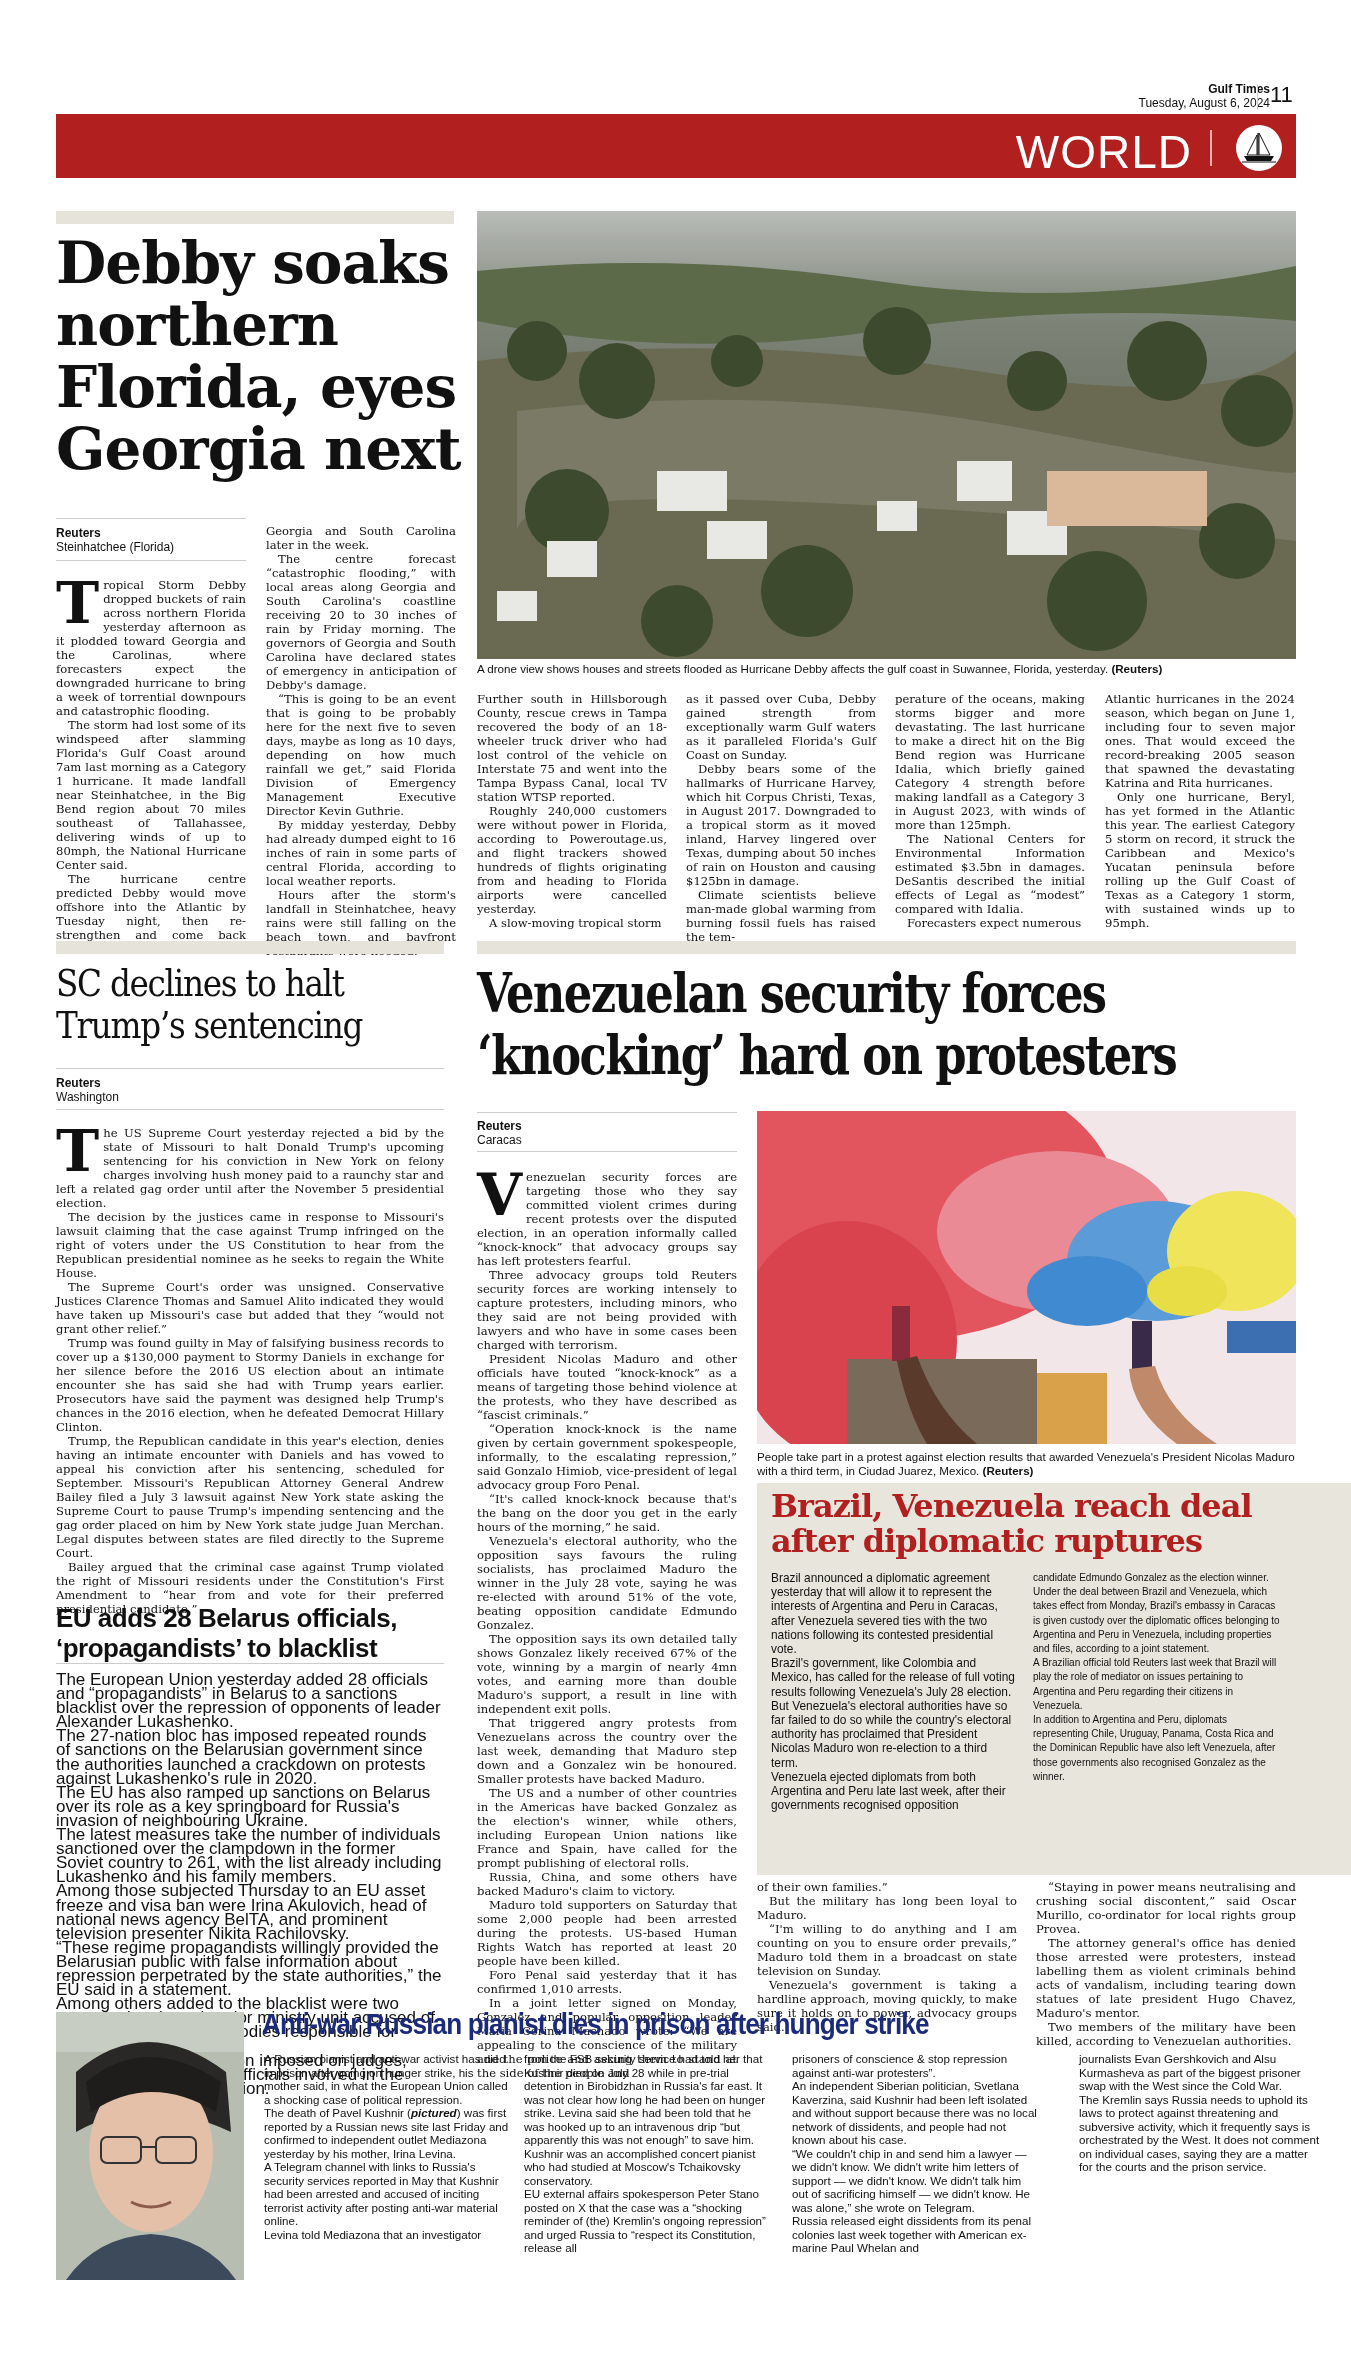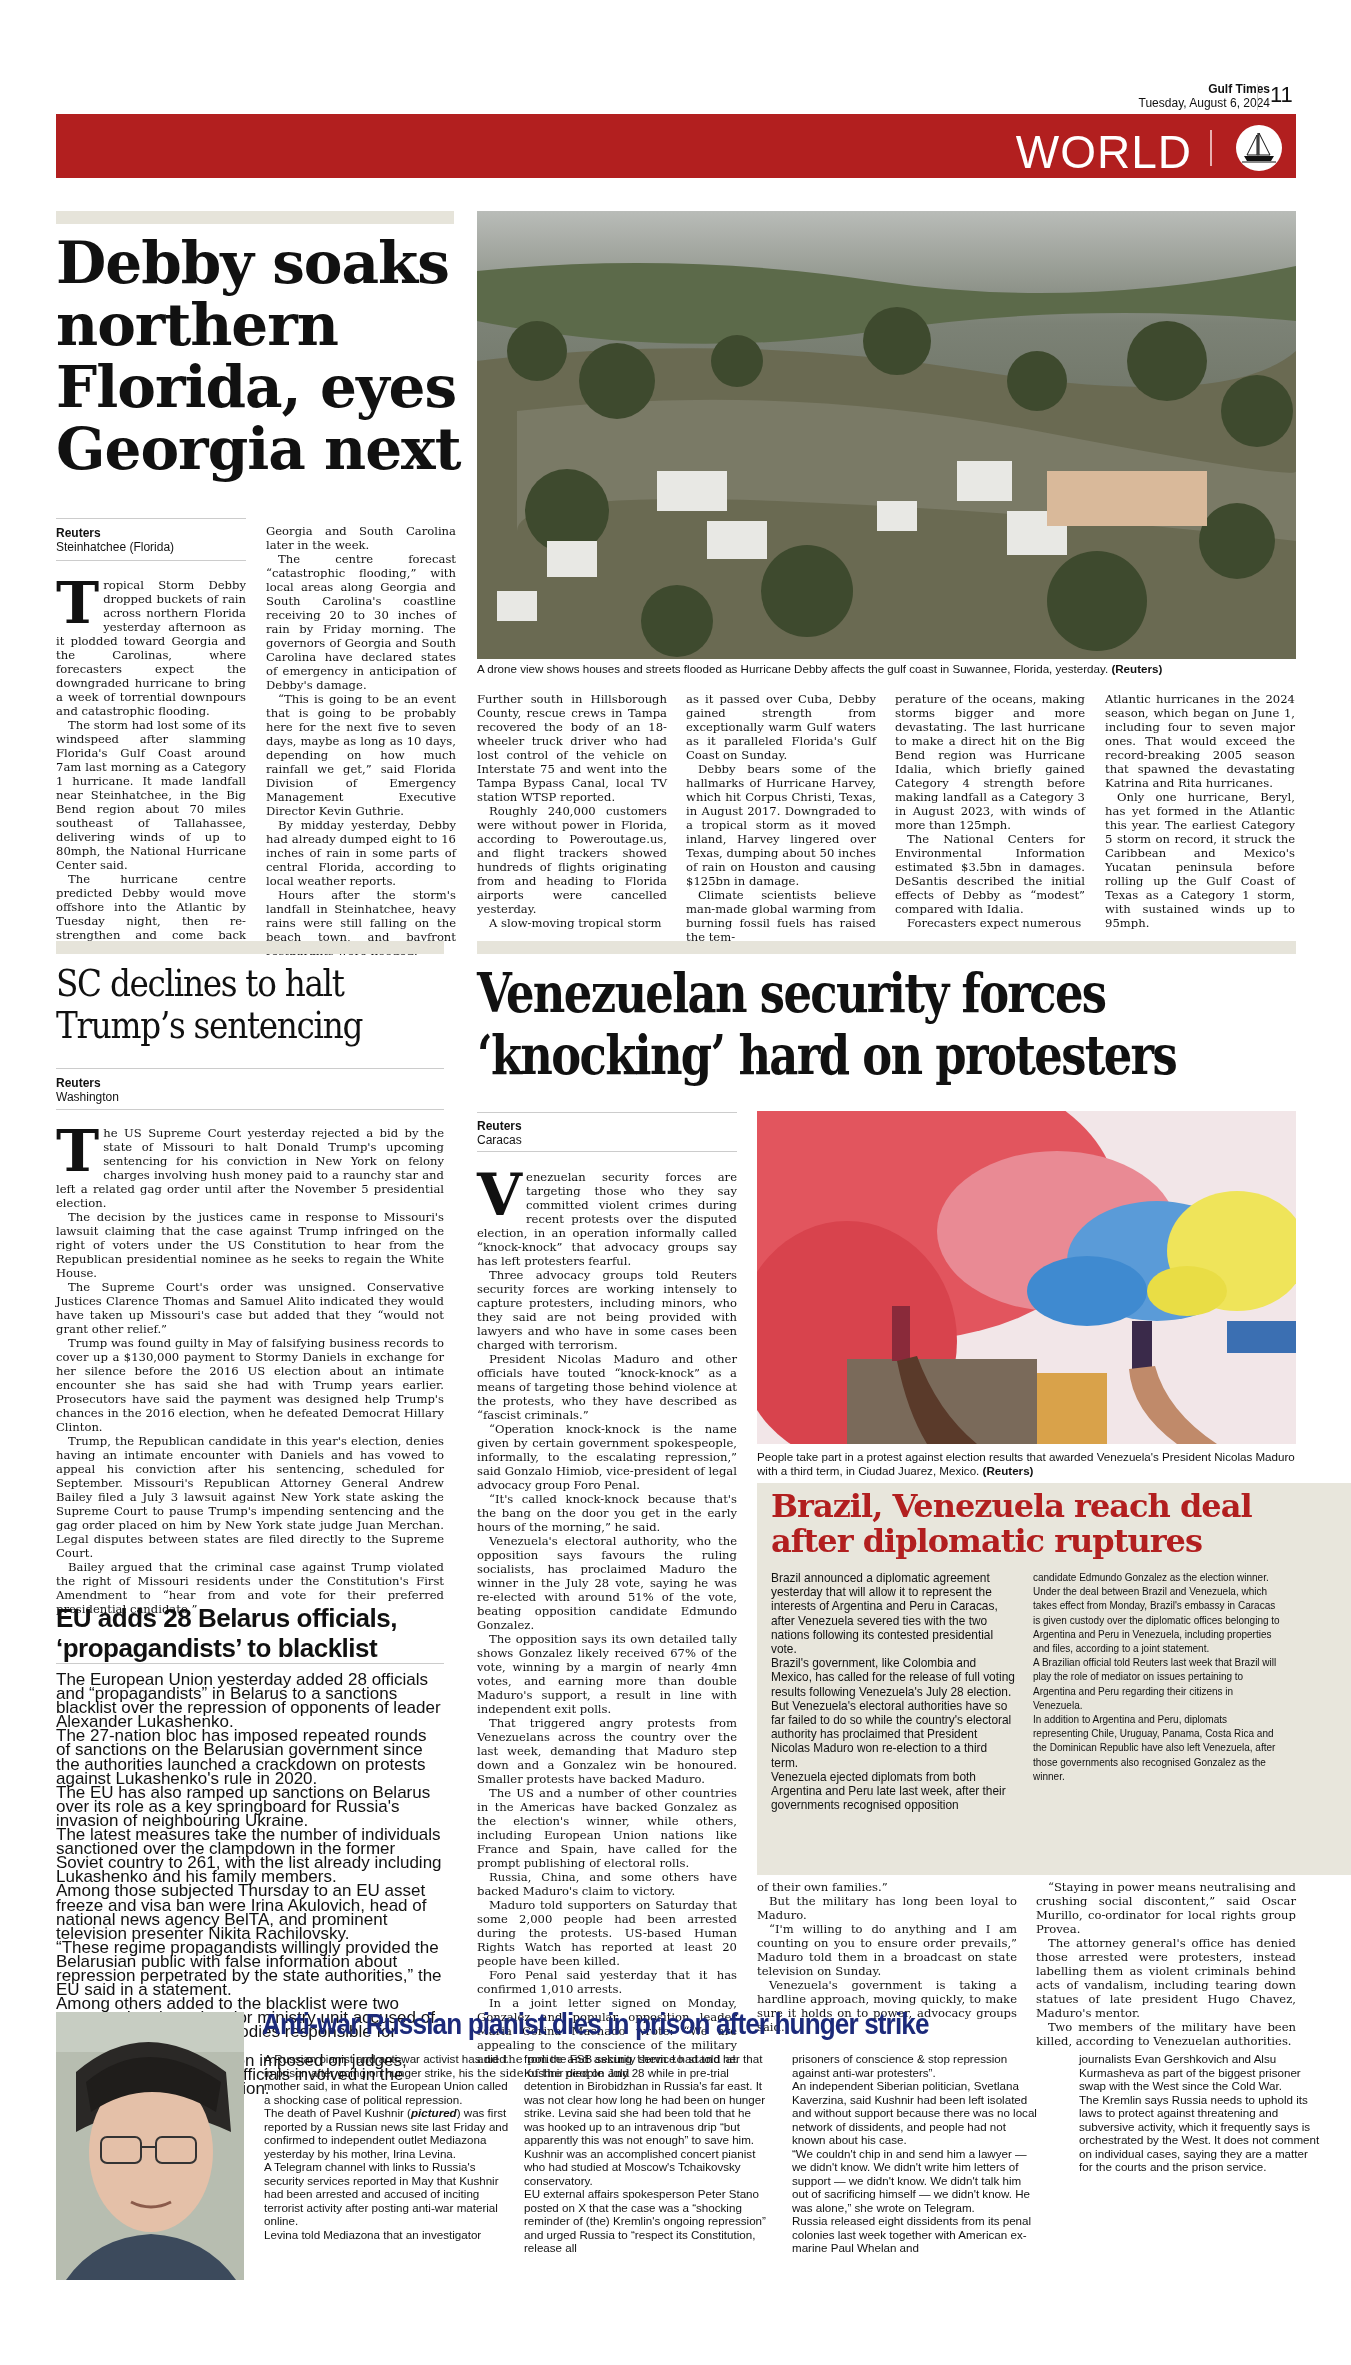--- a/index.html
+++ b/index.html
@@ -175,21 +175,21 @@
   <p>Roughly 240,000 customers were without power in Florida, according to Poweroutage.us, and flight trackers showed hundreds of flights originating from and heading to Florida airports were cancelled yesterday.</p>
   <p>A slow-moving tropical storm</p>
 </div>
 <div class="abs body-text" id="debby-col4">
   <p class="first">as it passed over Cuba, Debby gained strength from exceptionally warm Gulf waters as it paralleled Florida's Gulf Coast on Sunday.</p>
   <p>Debby bears some of the hallmarks of Hurricane Harvey, which hit Corpus Christi, Texas, in August 2017. Downgraded to a tropical storm as it moved inland, Harvey lingered over Texas, dumping about 50 inches of rain on Houston and causing $125bn in damage.</p>
   <p>Climate scientists believe man-made global warming from burning fossil fuels has raised the tem-</p>
 </div>
 <div class="abs body-text" id="debby-col5">
   <p class="first">perature of the oceans, making storms bigger and more devastating. The last hurricane to make a direct hit on the Big Bend region was Hurricane Idalia, which briefly gained Category 4 strength before making landfall as a Category 3 in August 2023, with winds of more than 125mph.</p>
-  <p>The National Centers for Environmental Information estimated $3.5bn in damages. DeSantis described the initial effects of Debby as “modest” compared with Idalia.</p>
+  <p>The National Centers for Environmental Information estimated $3.5bn in damages. DeSantis described the initial effects of Legal as “modest” compared with Idalia.</p>
   <p>Forecasters expect numerous</p>
 </div>
 <div class="abs body-text" id="debby-col6">
   <p class="first">Atlantic hurricanes in the 2024 season, which began on June 1, including four to seven major ones. That would exceed the record-breaking 2005 season that spawned the devastating Katrina and Rita hurricanes.</p>
   <p>Only one hurricane, Beryl, has yet formed in the Atlantic this year. The earliest Category 5 storm on record, it struck the Caribbean and Mexico's Yucatan peninsula before rolling up the Gulf Coast of Texas as a Category 1 storm, with sustained winds up to 95mph.</p>
 </div>
 
 <div class="abs gray-rule" id="sc-rule"></div>
 <h2 class="abs" id="sc-headline">SC declines to halt Trump’s sentencing</h2>
 <div class="abs thin-rule" id="sc-byline-top"></div>

